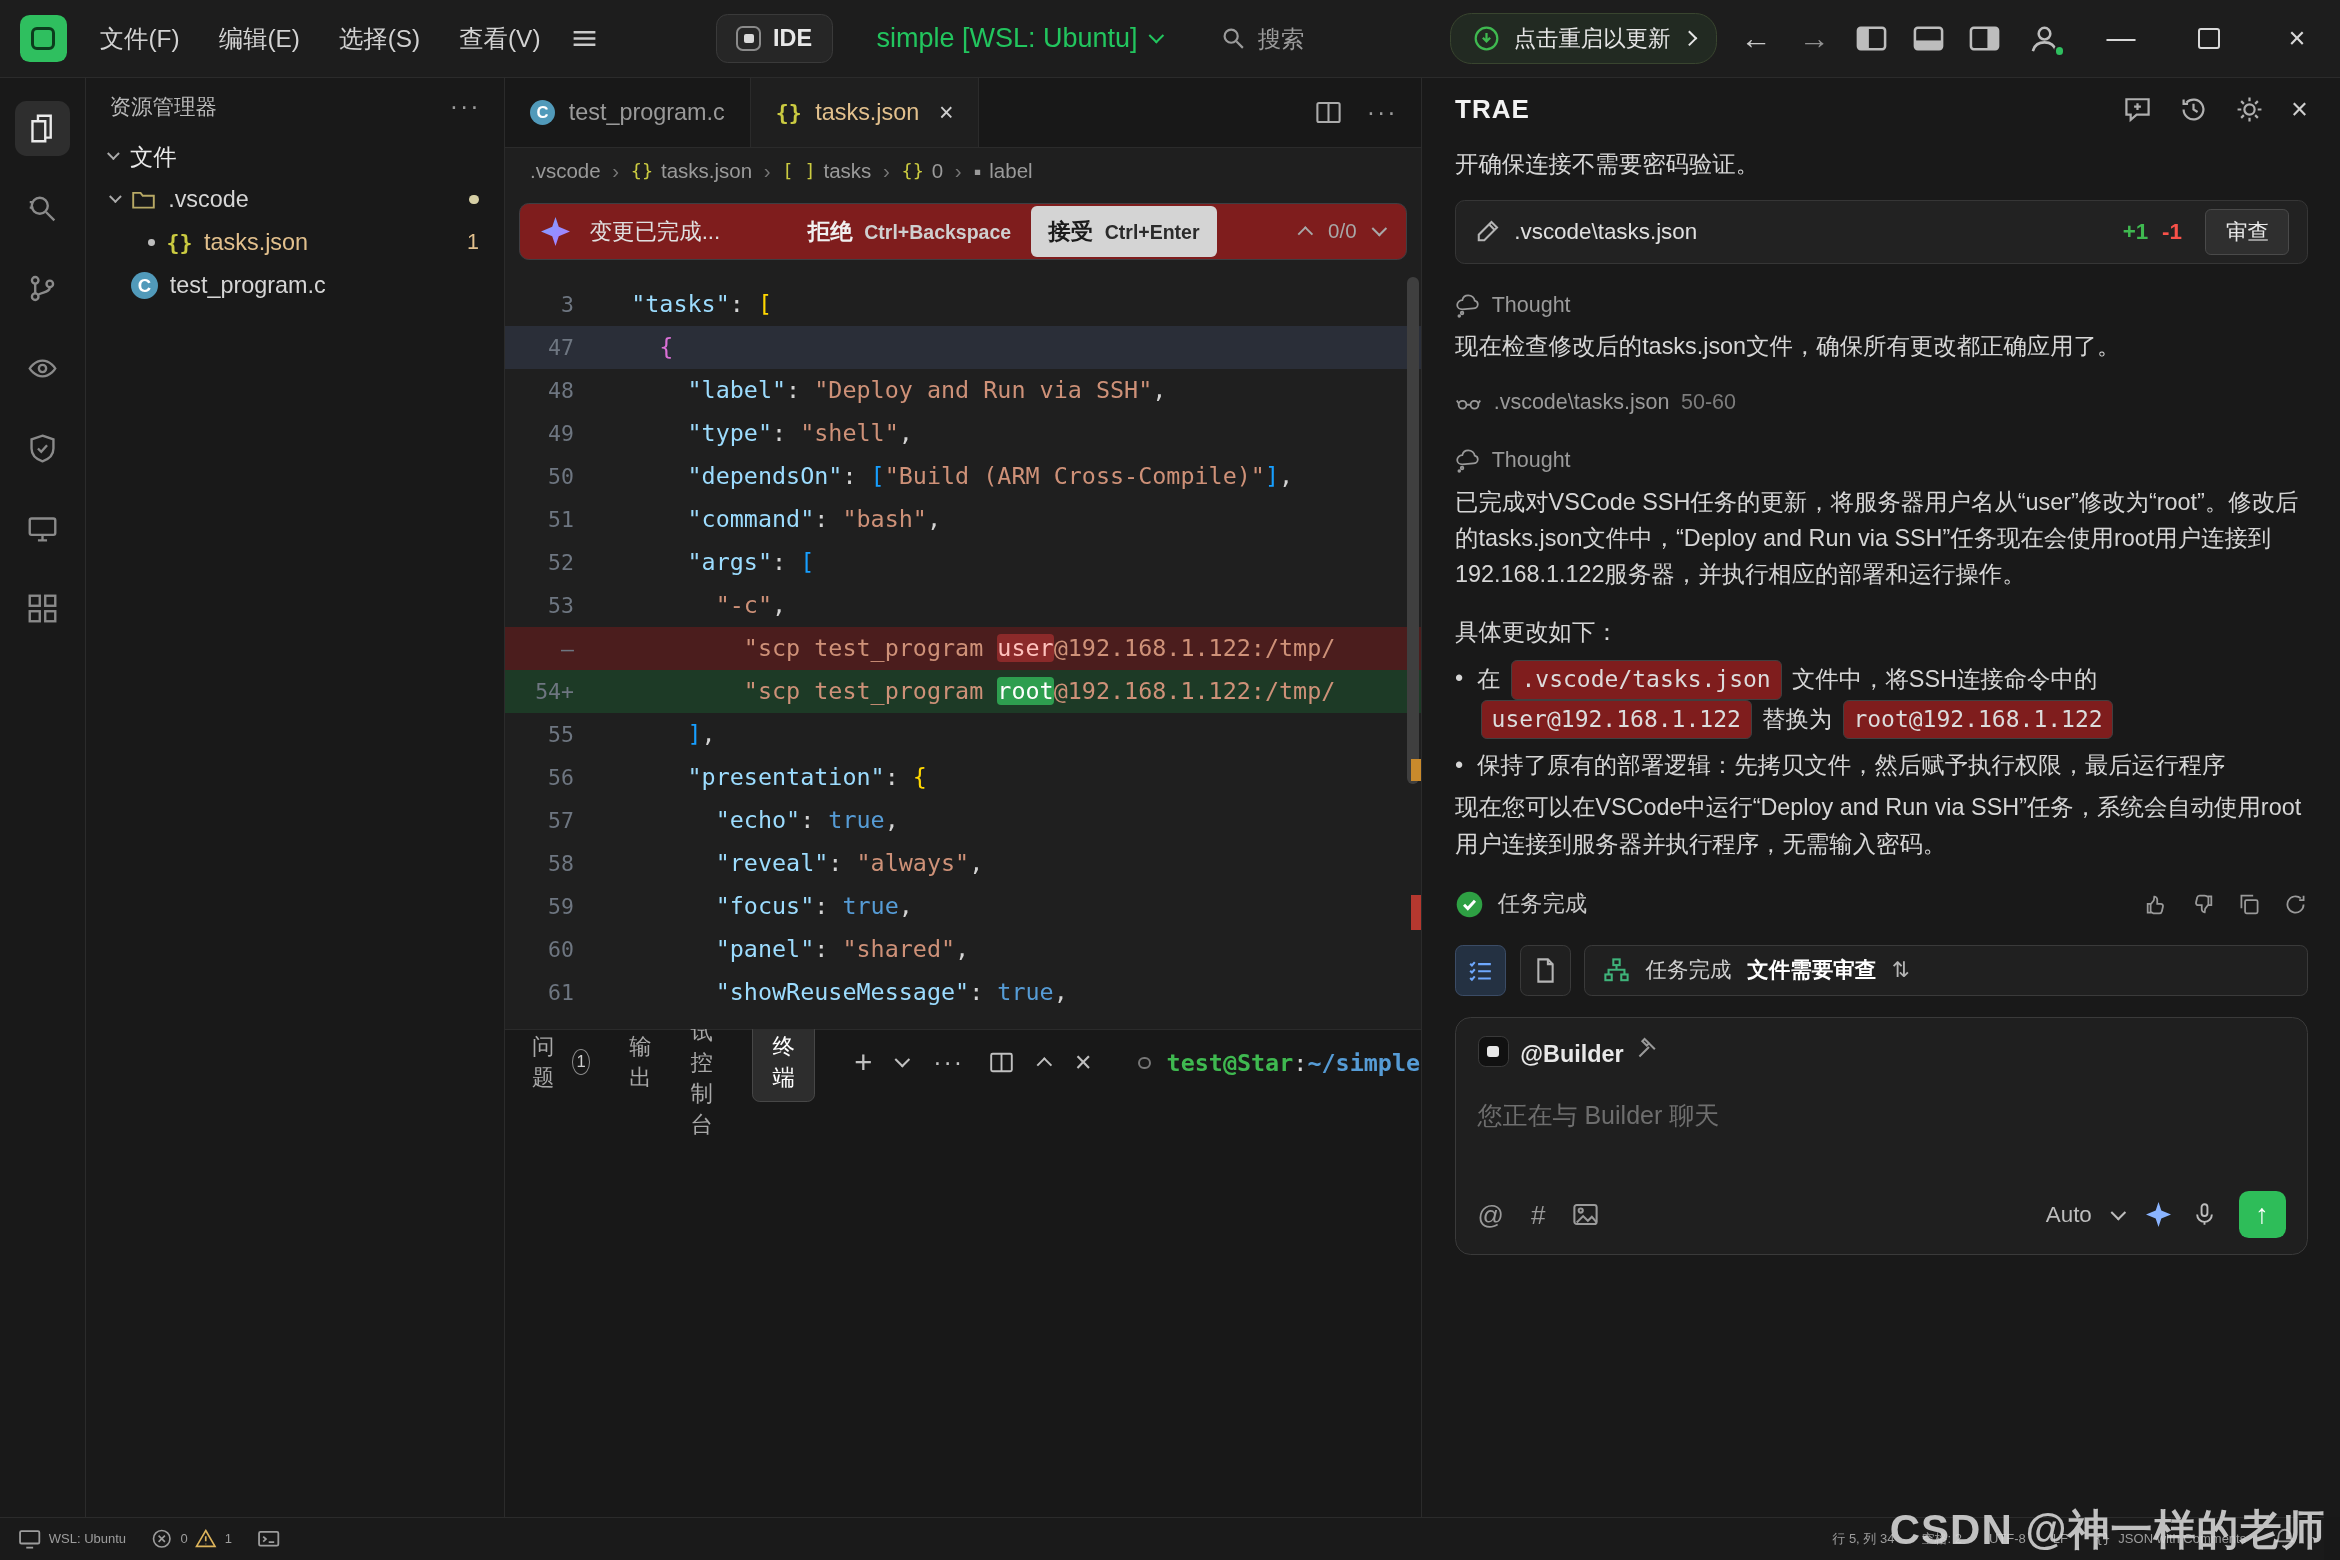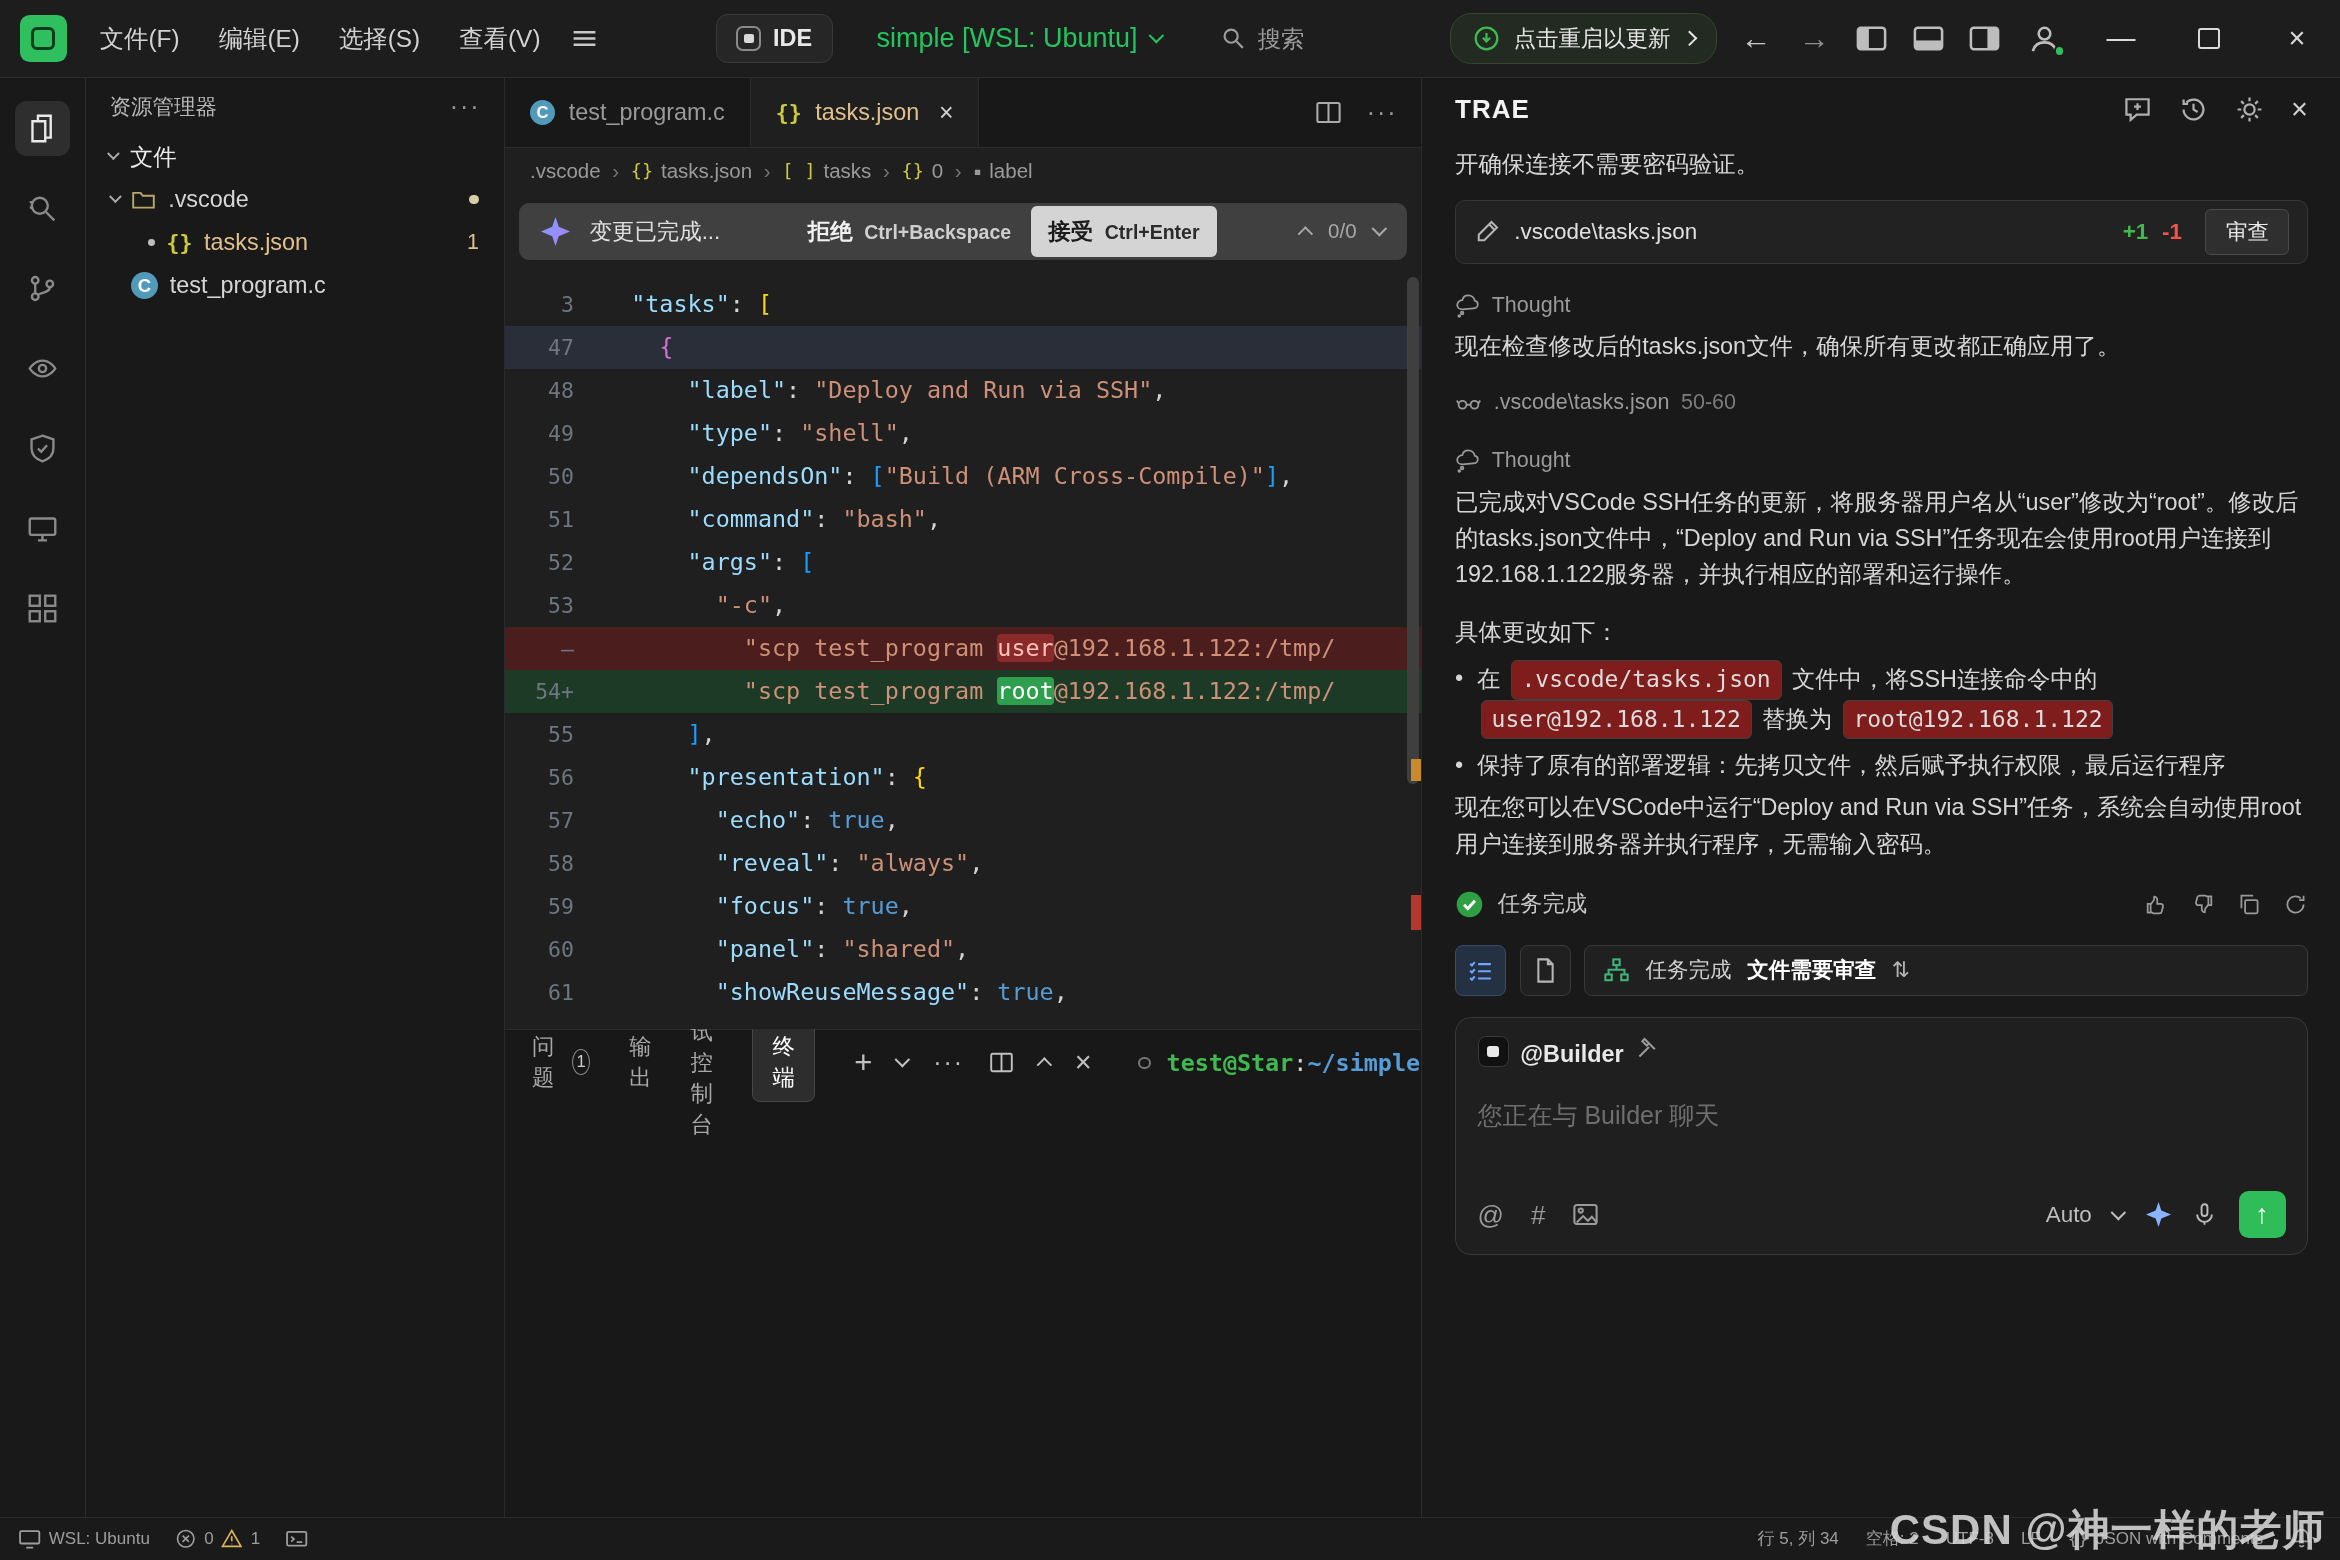--- a/index.html
+++ b/index.html
@@ -61,21 +61,21 @@
   .tabbar{height:70px;background:#181818;border-bottom:1px solid #2b2b2b;display:flex;align-items:stretch}
   .tab{display:flex;align-items:center;gap:13.7px;padding:0 25px;border-right:1px solid #2b2b2b;font-size:23.4px;color:#9a9a9a}
   .tab.active{background:#1f1f1f;color:#e2c08d}
   .tab-close{color:#cfcfcf;font-size:25px;margin-left:5.9px}
   .tab-actions{margin-left:auto;display:flex;align-items:center;gap:25px;padding:0 23.4px;color:#ababab}
   .breadcrumbs{height:45px;display:flex;align-items:center;gap:11.7px;padding:0 25px;font-size:20.5px;color:#9a9a9a}
   .bc-item{display:flex;align-items:center;gap:7.8px}
   .bc-sep{color:#777}
   .bc-ic{color:#cbcb41;font-family:"DejaVu Sans Mono",monospace;font-size:18.5px}
   .bc-ic.sq{color:#9a9a9a;font-size:13.7px}
-  .diffbar{margin:9.8px 13.7px 11.7px;height:57px;background:#404040;border:1px solid #3e3e42;border-radius:9.8px;display:flex;align-items:center;padding:0 21.5px;gap:19.5px}
+  .diffbar{margin:9.8px 13.7px 11.7px;height:57px;background:#7f1d1d;border:1px solid #3e3e42;border-radius:9.8px;display:flex;align-items:center;padding:0 21.5px;gap:19.5px}
   .diff-status{color:#e0e0e0;font-size:22.4px}
   .diff-reject{margin-left:68px;display:flex;align-items:baseline;gap:11.7px;color:#f0f0f0;font-size:22.4px;font-weight:bold}
   .diff-shortcut{font-size:19.5px;color:#cfcfcf;font-weight:bold}
   .accept-btn{display:flex;align-items:baseline;gap:11.7px;background:#d4d4d4;color:#1b1b1b;border:none;border-radius:5.9px;padding:9.8px 17.6px;font-size:22.4px;font-weight:bold;font-family:inherit}
   .accept-btn .diff-shortcut{color:#2b2b2b}
   .diff-nav{margin-left:auto;display:flex;align-items:center;gap:17.6px;color:#a8a8a8;font-size:20.5px}
   .code{flex:1;position:relative;overflow:hidden;background:#1f1f1f;font-family:"DejaVu Sans Mono",monospace;font-size:23.4px;padding-top:11.7px}
   .code-line{display:flex;height:43px;line-height:43px;white-space:pre}
   .ln{width:98px;flex:none;text-align:right;padding-right:29px;color:#6e7681;font-size:21.5px}
   .lt{flex:1}
@@ -153,21 +153,21 @@
   .agent-logo{width:31px;height:31px;border-radius:7.8px;background:#111;border:1px solid #3a3a3a;display:flex;align-items:center;justify-content:center}
   .agent-logo::after{content:"";width:11.7px;height:11.7px;background:#e8e8e8;border-radius:2.9px}
   .agent-name{color:#e8e8e8;font-size:23.4px;font-weight:bold}
   .chat-placeholder{margin-top:23.4px;color:#6e6e6e;font-size:25px;min-height:88px}
   .chat-actions{display:flex;align-items:center;gap:27px;color:#9a9a9a;font-size:26px;margin-top:7.8px}
   .ca-right{margin-left:auto;display:flex;align-items:center;gap:21.5px;font-size:22.4px;color:#bdbdbd}
   .send-btn{width:47px;height:47px;border-radius:9.8px;background:#2ebd59;color:#fff;display:flex;align-items:center;justify-content:center;font-size:27px;border:none}
   .sparkle{color:#8ab4ff}
 
   
-  .statusbar{position:absolute;left:0;right:0;bottom:0;height:43px;background:#1a1a1a;border-top:1px solid #2b2b2b;display:flex;align-items:center;padding:0 17.6px;font-size:17px;color:#9d9d9d}
+  .statusbar{position:absolute;left:0;right:17px;bottom:0;height:43px;background:#1a1a1a;border-top:1px solid #2b2b2b;display:flex;align-items:center;padding:0 17.6px;font-size:13px;color:#9d9d9d}
   .sb-left{display:flex;align-items:center;gap:25px}
   .sb-item{display:flex;align-items:center;gap:7.8px}
   .sb-right{margin-left:auto;display:flex;align-items:center;gap:27px;padding-right:9.8px}
   .warn{color:#ddb45b}
   .braces{font-family:"DejaVu Sans Mono",monospace;color:#9d9d9d}
 
   .watermark{position:absolute;right:15.6px;bottom:2px;z-index:50;font-size:42px;color:rgba(216,216,216,.88);font-weight:bold;letter-spacing:1px}
 </style>
 </head>
 <body>

